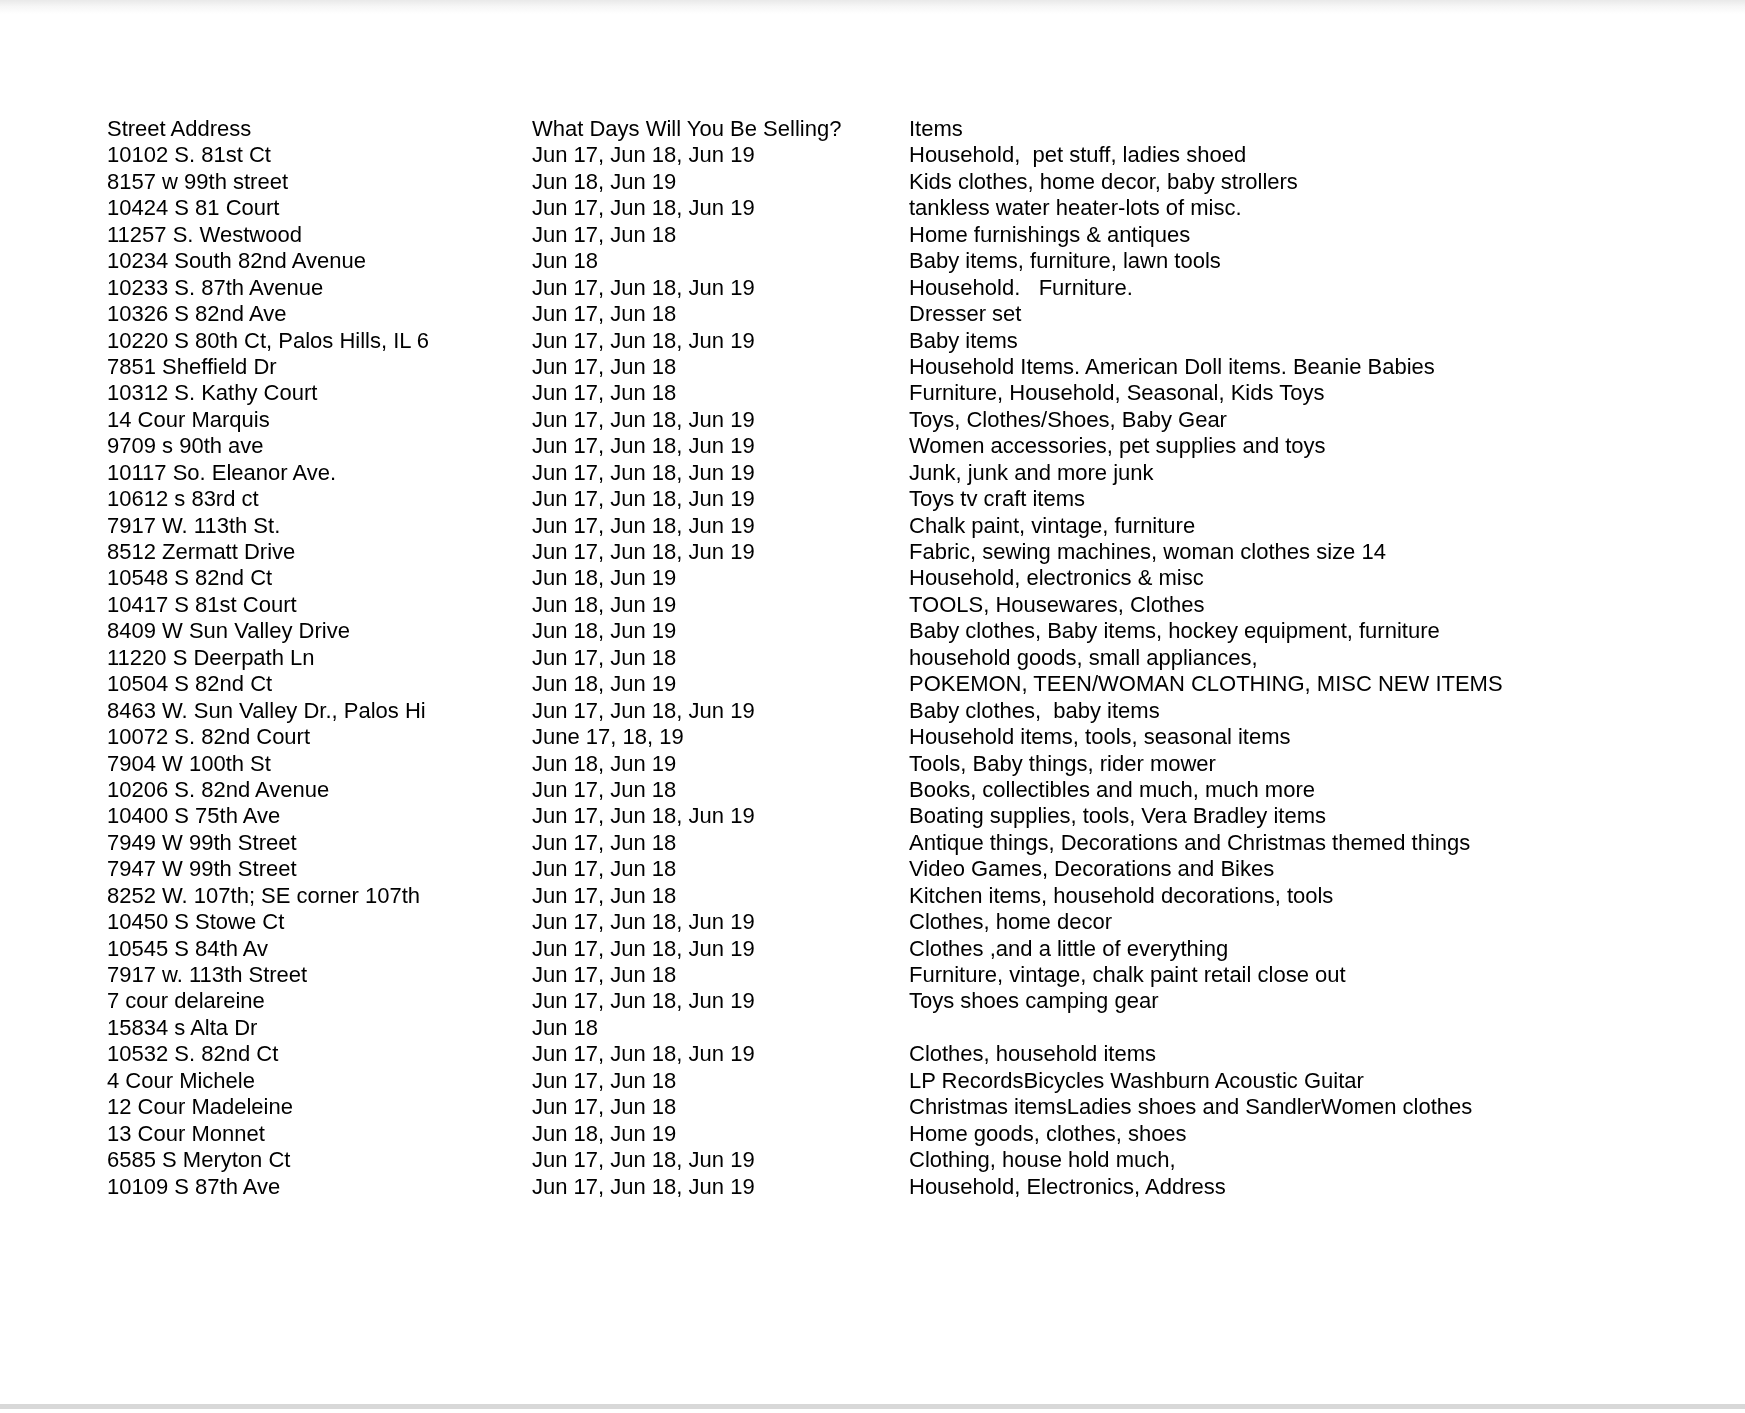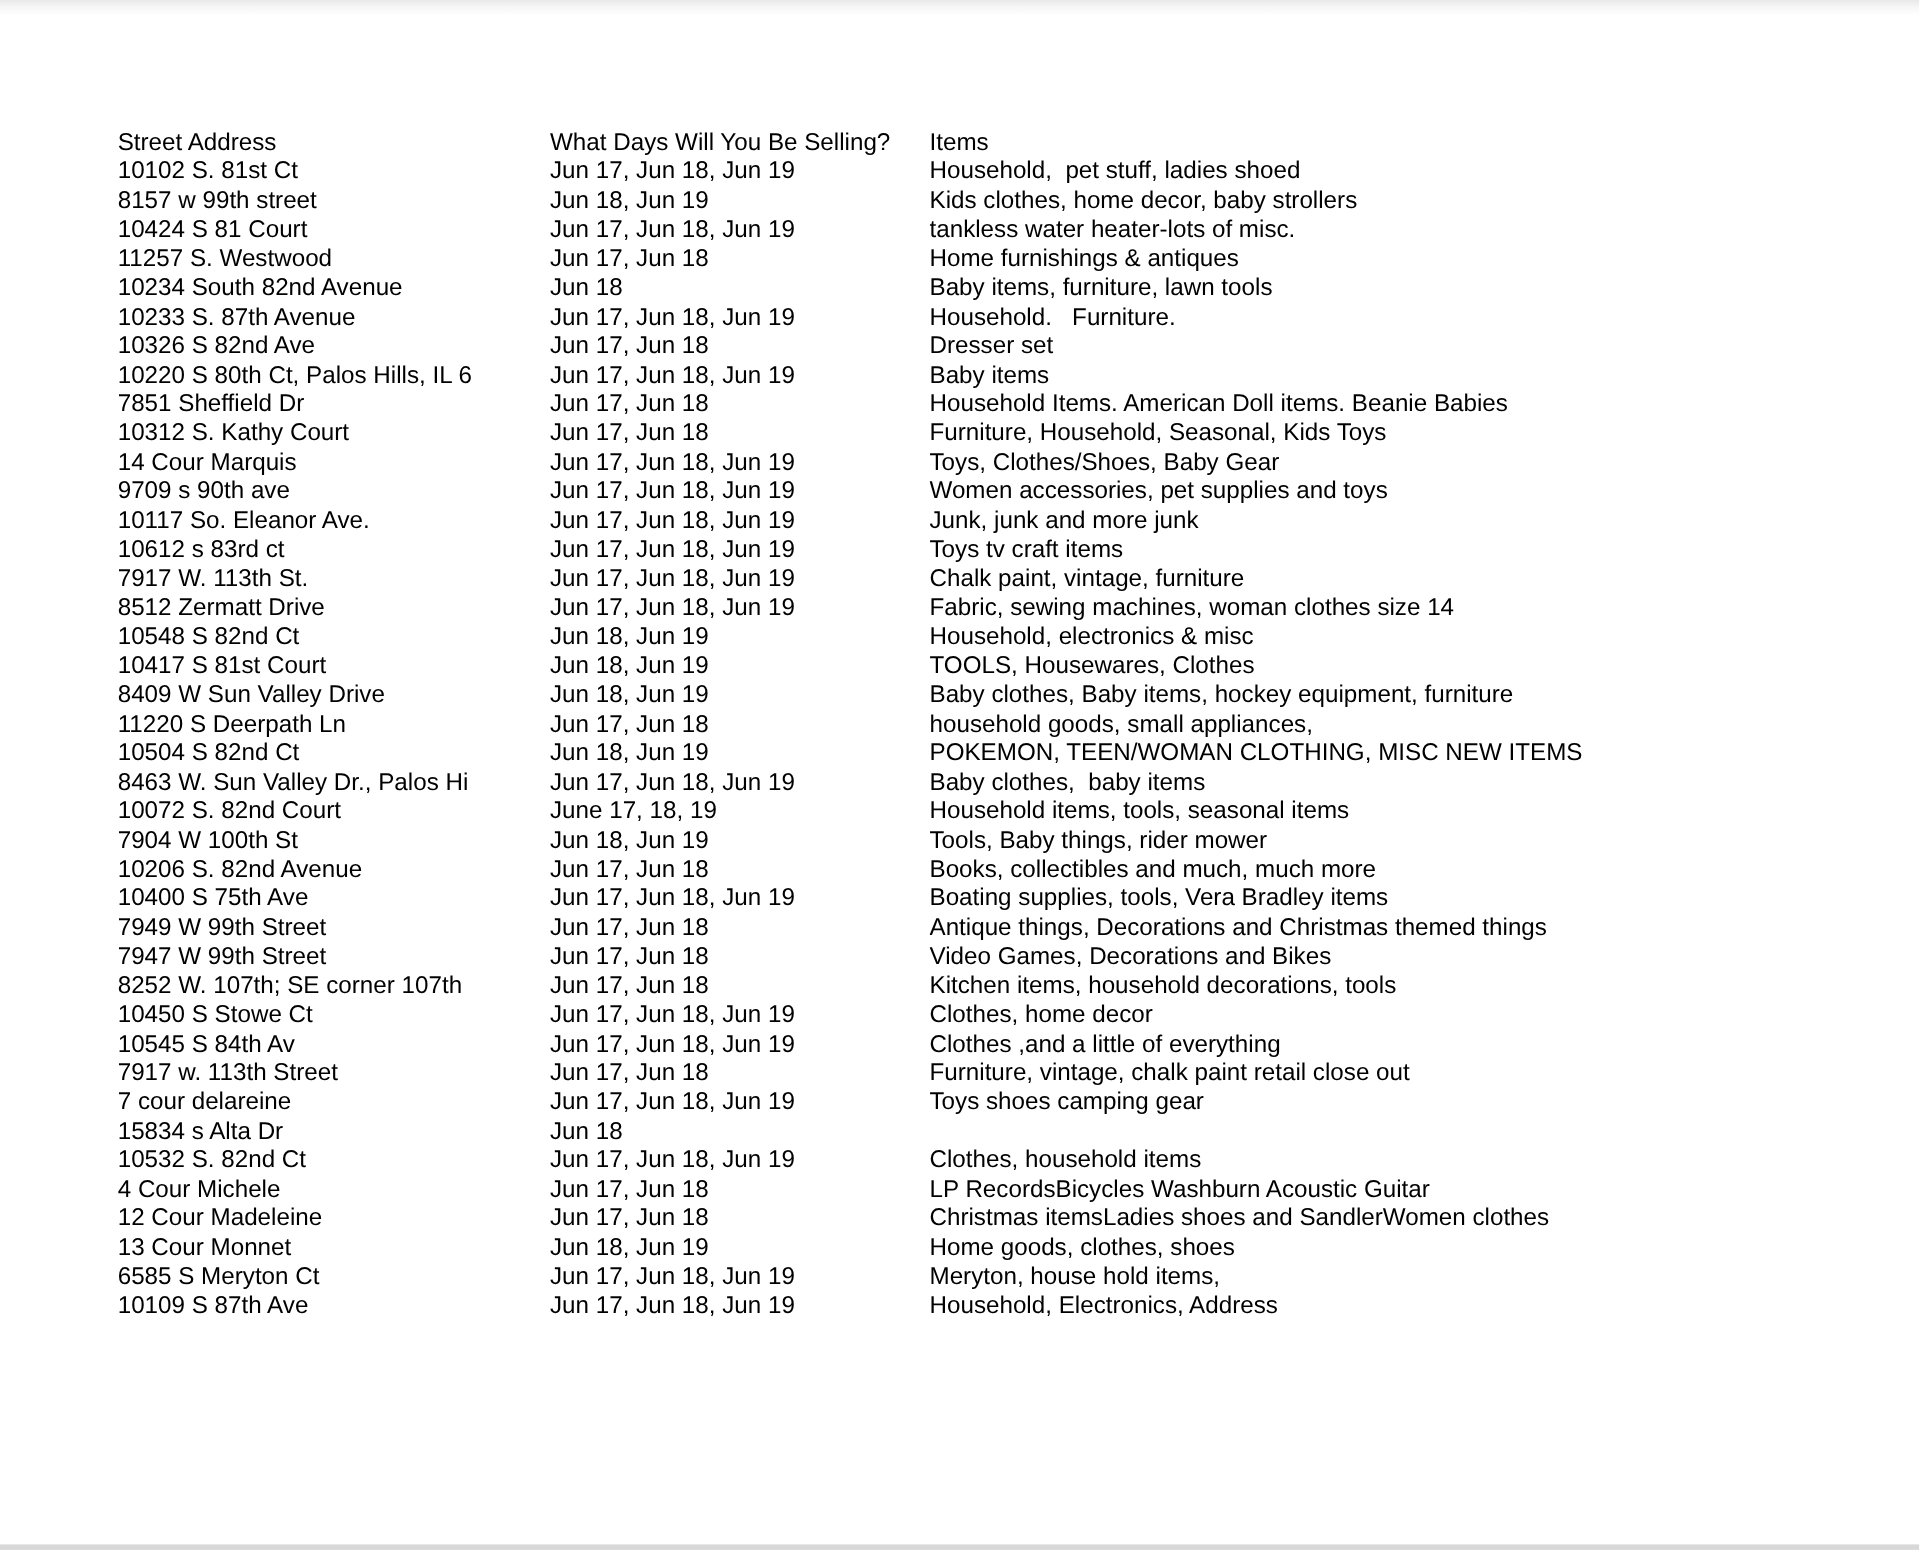--- a/index.html
+++ b/index.html
@@ -33,20 +33,21 @@
     left: 107px;
     top: 116px;
     width: 1620px;
     font-size: 22px;
     line-height: 26.45px;
   }
   .row {
     display: flex;
     height: 26.45px;
     white-space: pre;
+    gap: 32px;
   }
   .c1 {
     flex: none;
     width: 363px;
     overflow: hidden;
   }
   .c2 {
     flex: none;
     width: 345px;
     overflow: hidden;
@@ -293,21 +294,21 @@
 
   <div class="row">
     <div class="c1">13 Cour Monnet</div>
     <div class="c2">Jun 18, Jun 19</div>
     <div class="c3">Home goods, clothes, shoes</div>
   </div>
 
   <div class="row">
     <div class="c1">6585 S Meryton Ct</div>
     <div class="c2">Jun 17, Jun 18, Jun 19</div>
-    <div class="c3">Meryton, house hold items,</div>
+    <div class="c3">Clothing, house hold much,</div>
   </div>
 
   <div class="row">
     <div class="c1">10109 S 87th Ave</div>
     <div class="c2">Jun 17, Jun 18, Jun 19</div>
     <div class="c3">Household, Electronics, Address</div>
   </div>
 </div>
   </div>
 

